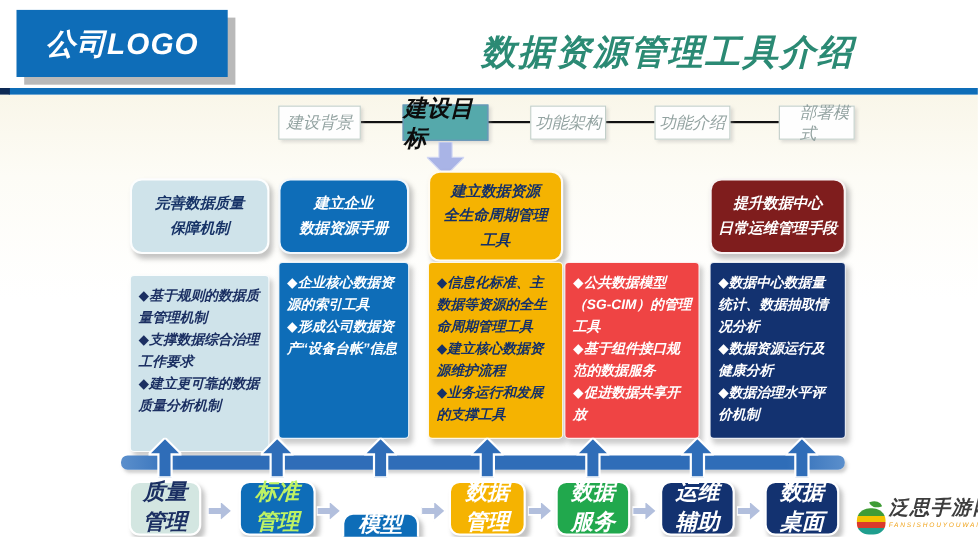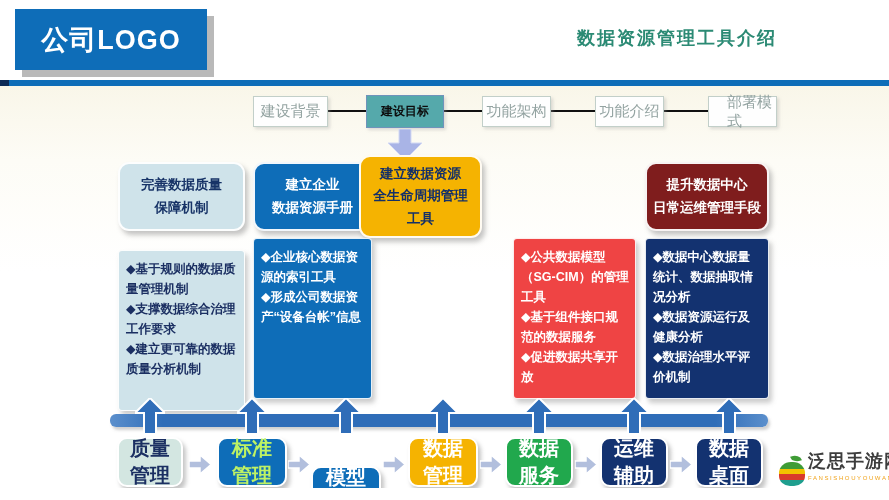--- a/index.html
+++ b/index.html
@@ -1,50 +1,50 @@
 <!DOCTYPE html>
 <html><head>
 <meta charset="utf-8">
 <style>
   html,body{margin:0;padding:0;}
   body{font-family:"Liberation Sans","DejaVu Sans",sans-serif;}
-  .slide{position:relative;width:889px;height:488px;background:#ffffff;overflow:hidden;}
+  .slide{position:relative;width:889px;height:488px;background:#ffffff;overflow:hidden;font-style:italic;}
   .content-bg{position:absolute;left:0;top:86px;width:889px;height:414px;
     background:linear-gradient(#f9f6e9 0%, #fdfcf6 18%, #ffffff 45%);}
   
   .logo{position:absolute;left:15px;top:9px;width:192px;height:61px;background:#0e6db8;
     box-shadow:7px 7px 0 #b9b9b9;color:#ffffff;font-size:27px;font-weight:bold;
     display:flex;align-items:center;justify-content:center;letter-spacing:1px;}
-  .title{position:absolute;right:112px;top:26px;color:#2b8a74;font-size:18px;
+  .title{position:absolute;right:112px;top:26px;color:#2b8a74;font-size:32px;
     font-weight:bold;letter-spacing:2px;white-space:nowrap;}
   .divider{position:absolute;left:8px;top:80px;width:881px;height:6px;background:#0e6db8;}
   .divider-cap{position:absolute;left:0;top:80px;width:9px;height:6px;background:#0d2a56;}
   .bottom-line{position:absolute;left:0;top:496px;width:889px;height:2px;background:#b3b3b3;}
   
   .tabline{position:absolute;left:290px;top:110px;width:452px;height:2px;background:#111;}
   .tab{position:absolute;top:96px;height:31px;background:#fefefe;border:1px solid #c2cfc9;
     color:#93a3a1;font-size:15px;display:flex;align-items:center;justify-content:center;
     box-sizing:border-box;box-shadow:2px 2px 3px rgba(160,160,160,.35);}
   .tab--active{background:#55a9ab;border:1px solid #6f93bb;color:#0c0c0c;
-    font-weight:bold;font-size:12px;top:95px;height:33px;}
+    font-weight:bold;font-size:21px;top:95px;height:33px;}
   .tab1{left:253px;width:75px;} .tab2{left:366px;width:78px;}
   .tab3{left:482px;width:69px;} .tab4{left:595px;width:69px;} .tab5{left:708px;width:69px;padding-left:18px;}
   .down-arrow{position:absolute;left:388px;top:129px;}
   
   .col-header{position:absolute;top:162px;height:69px;border-radius:11px;
     display:flex;align-items:center;justify-content:center;text-align:center;
     font-size:13.5px;font-weight:bold;line-height:1.65;white-space:pre-line;
     border:2px solid rgba(255,255,255,.95);box-sizing:border-box;
     box-shadow:3px 4px 5px rgba(110,110,110,.4);}
   .col-body{position:absolute;top:238px;height:161px;border-radius:4px;
     padding:8px 6px 0 7px;box-sizing:border-box;font-size:12.5px;font-weight:bold;
     line-height:1.6;border:1px solid rgba(255,255,255,.9);
     box-shadow:3px 4px 5px rgba(110,110,110,.35);}
   .col-body .item{margin:0;}
-  .c1{left:118px;width:127px;} .c2{left:253px;width:119px;} .c3{left:359px;width:123px;}
+  .c1{left:118px;width:127px;} .c2{left:253px;width:119px;} .c3{left:389px;width:123px;}
   .c4{left:513px;width:123px;} .c5{left:645px;width:124px;}
   .col-header.c3{top:155px;height:83px;}
   .th-pale{background:#cfe3ea;color:#173367;}
   .th-blue{background:#0e6db8;color:#ffffff;}
   .th-gold{background:#f5b301;color:#143068;}
   .th-green{background:#21a84d;color:#ffffff;}
   .th-navy{background:#7f1d1d;color:#ffffff;}
   .tb-pale{background:#cfe3ea;color:#1b2f62;margin-top:12px;}
   .tb-blue{background:#0e6db8;color:#ffffff;}
   .tb-gold{background:#f5b301;color:#143068;}
@@ -118,20 +118,25 @@
 
   <div class="col-body c1 tb-pale">
     <div class="item">◆基于规则的数据质量管理机制</div>
     <div class="item">◆支撑数据综合治理工作要求</div>
     <div class="item">◆建立更可靠的数据质量分析机制</div>
   </div>
   <div class="col-body c2 tb-blue">
     <div class="item">◆企业核心数据资源的索引工具</div>
     <div class="item">◆形成公司数据资产“设备台帐”信息</div>
   </div>
+  <div class="col-body c3 tb-gold">
+    <div class="item">◆信息化标准、主数据等资源的全生命周期管理工具</div>
+    <div class="item">◆建立核心数据资源维护流程</div>
+    <div class="item">◆业务运行和发展的支撑工具</div>
+  </div>
   <div class="col-body c4 tb-green">
     <div class="item">◆公共数据模型（SG-CIM）的管理工具</div>
     <div class="item">◆基于组件接口规范的数据服务</div>
     <div class="item">◆促进数据共享开放</div>
   </div>
   <div class="col-body c5 tb-navy">
     <div class="item">◆数据中心数据量统计、数据抽取情况分析</div>
     <div class="item">◆数据资源运行及健康分析</div>
     <div class="item">◆数据治理水平评价机制</div>
   </div>

